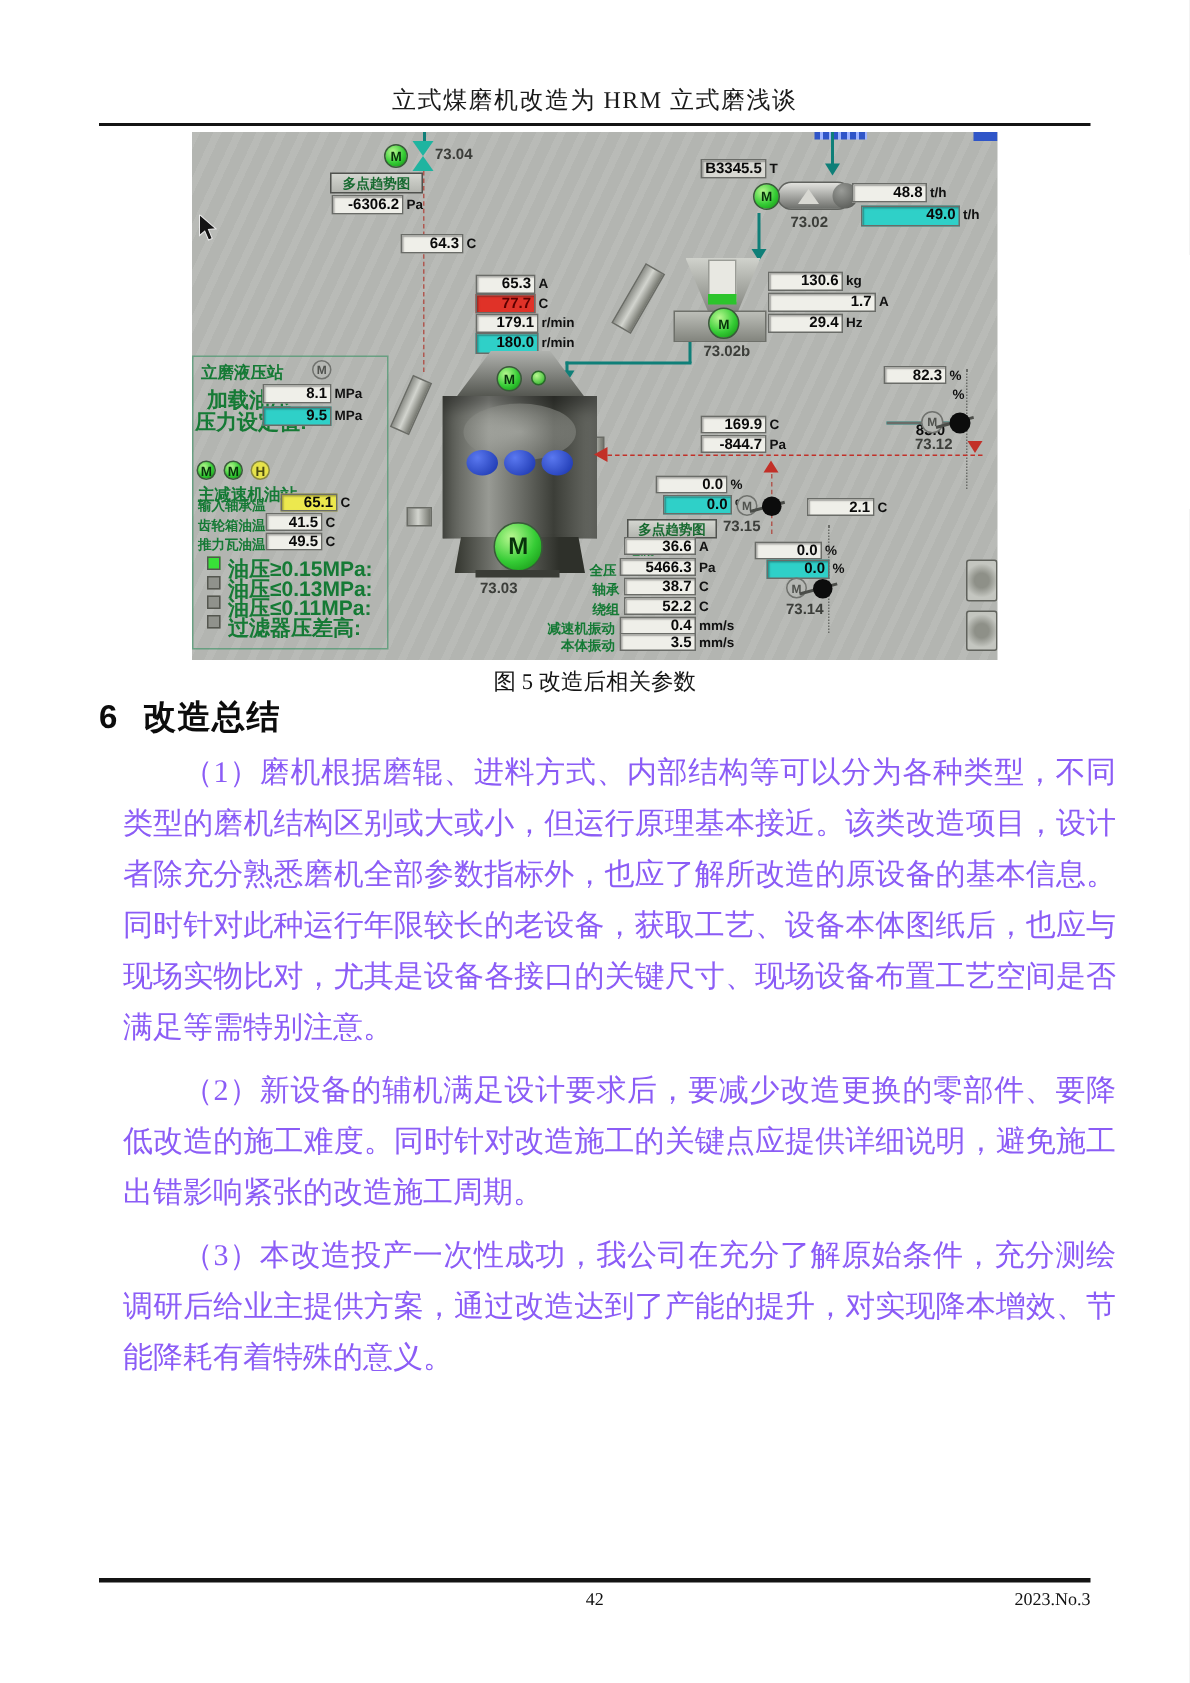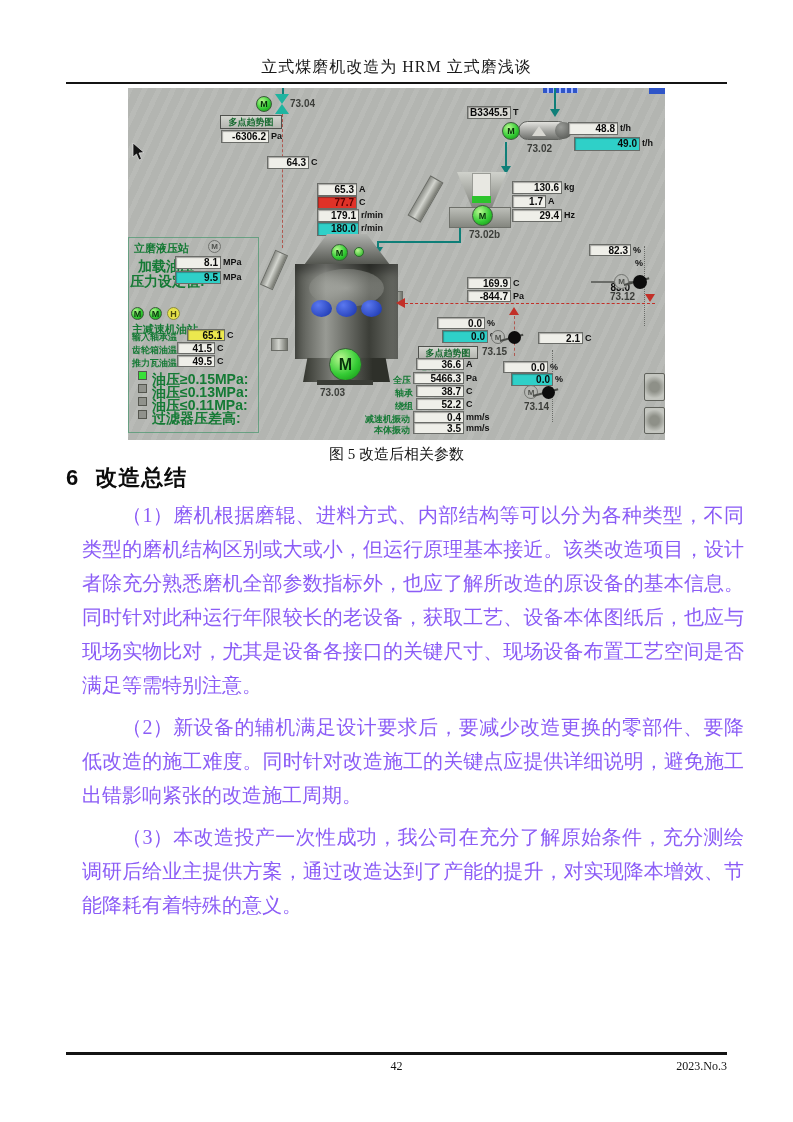--- a/index.html
+++ b/index.html
@@ -131,21 +131,21 @@
     <div class="abs" style="left:321px;top:119px;width:62px;height:21px;background:linear-gradient(#bcbeb8,#84867f);border:1px solid #6e706a;"></div>
     <div class="mc" style="left:344px;top:117px;width:21px;height:21px;">
         <span>M</span>
       </div>
     <div class="tag" style="left:341px;top:141px;">73.02b</div>
     <div class="ro" style="left:384px;top:93px;">
       <span class="bx" style="width:50px;">130.6</span>
         <span class="un">kg</span>
     </div>
     <div class="ro" style="left:384px;top:107px;">
-      <span class="bx" style="width:34px;">1.7</span>
+      <span class="bx" style="width:72px;">1.7</span>
         <span class="un">A</span>
     </div>
     <div class="ro" style="left:384px;top:121px;">
       <span class="bx" style="width:50px;">29.4</span>
         <span class="un">Hz</span>
     </div>
 
     <div class="tl" style="left:331px;top:140px;width:2px;height:14px;"></div>
     <div class="tl" style="left:249px;top:153px;width:84px;height:2px;"></div>
     <div class="tl" style="left:249px;top:153px;width:2px;height:7px;"></div>

